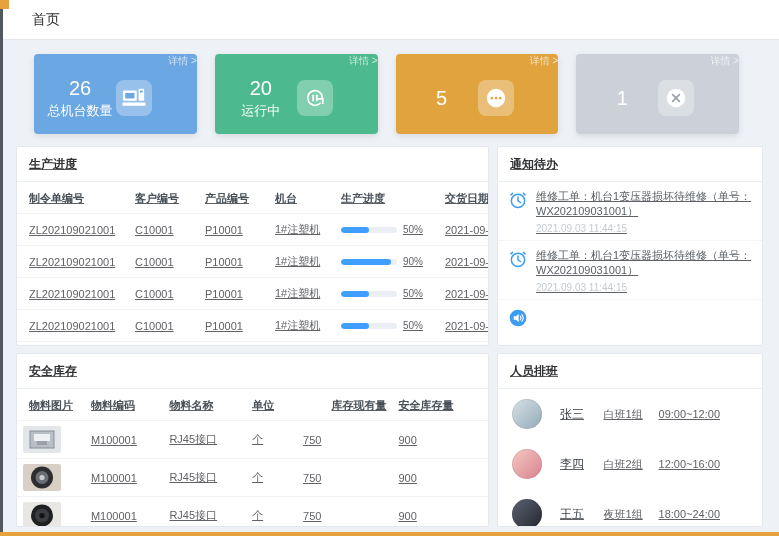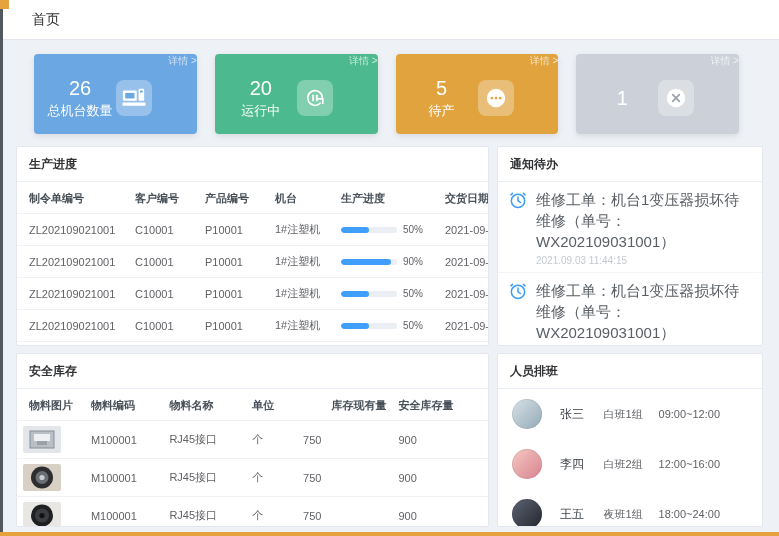--- a/index.html
+++ b/index.html
@@ -20,21 +20,21 @@
   .cards { display:flex; gap:18px; padding:14px 40px 12px 34px; }
   .stat-card { flex:1; height:80px; border-radius:4px; color:#fff; display:flex; flex-direction:row; box-shadow:0 2px 6px rgba(0,0,0,.10); cursor:pointer; }
   .card-main { flex:1; display:flex; align-items:center; padding:8px 16px 0 10px; }
   .card-nums { flex:1; text-align:center; }
   .card-value { font-size:20px; line-height:1.1; }
   .card-label { font-size:13px; margin-top:3px; }
   .card-icon { width:36px; height:36px; border-radius:8px; background:rgba(255,255,255,.3); display:flex; align-items:center; justify-content:center; flex-shrink:0; }
   .card-detail { text-align:center; font-size:10px; color:rgba(255,255,255,.7); padding-bottom:4px; }
 
   
-  .grid { display:grid; grid-template-columns:1fr 266px; grid-template-rows:200px 174px; gap:7px 8px; padding:0 16px; }
+  .grid { display:grid; grid-template-columns:1fr 266px; grid-template-rows:200px 174px; gap:7px 8px; padding:0 16px;text-decoration:underline; }
   .panel { background:#fff; border:1px solid #e4e7ed; border-radius:2px; overflow:hidden; }
   .panel-title { font-size:12px; font-weight:bold; color:#303133; padding:9px 12px 8px; border-bottom:1px solid #ebeef5; }
 
   table { width:100%; border-collapse:collapse; font-size:11px; color:#606266; table-layout:fixed; }
   th { font-weight:bold; color:#485058; text-align:left; padding:9px 6px 7px; white-space:nowrap; overflow:hidden; }
   td { padding:8px 6px; border-top:1px solid #f0f2f5; white-space:nowrap; overflow:hidden; }
   th:first-child, td:first-child { padding-left:12px; }
 
   
   .prod-table th:nth-child(1){width:112px;} .prod-table th:nth-child(2){width:70px;}
@@ -51,21 +51,21 @@
   .inv-table th:nth-child(3){width:78px;} .inv-table th:nth-child(4){width:48px;}
   .inv-table th:nth-child(5){width:90px;text-align:right;} .inv-table th:nth-child(6){width:90px;}
   .inv-table td { padding:5px 6px; }
   .mat-photo { width:38px; height:27px; display:inline-block; border-radius:2px; overflow:hidden; vertical-align:middle; }
   .mat-photo svg { display:block; }
 
   
   .notif-item { display:flex; gap:8px; padding:7px 10px 6px; border-bottom:1px solid #f2f4f7; cursor:pointer; }
   .notif-item:last-child { border-bottom:none; }
   .notif-icon { flex-shrink:0; width:20px; height:20px; margin-top:1px; }
-  .notif-text { font-size:15px; color:#5a6066; line-height:1.4; }
+  .notif-text { font-size:11px; color:#5a6066; line-height:1.4; }
   .notif-time { font-size:10px; color:#c4c9d1; margin-top:3px; }
 
   
   .sched-row { display:flex; align-items:center; padding:10px 14px; gap:4px; }
   .avatar { width:30px; height:30px; border-radius:50%; flex-shrink:0; box-shadow:inset 0 0 0 1px rgba(0,0,0,.08); }
   .s-name { width:56px; margin-left:14px; font-size:12px; color:#3c4148; }
   .s-shift { width:72px; font-size:11px; color:#606266; }
   .s-time { flex:1; text-align:right; font-size:11px; color:#606266; padding-right:28px; }
 </style>
 </head>
@@ -115,21 +115,20 @@
         </svg>
       </div>
     </div>
     <div class="card-detail">详情 &gt;</div>
   </div>
 
   <div class="stat-card" style="background: rgb(224, 163, 62);">
     <div class="card-main">
       <div class="card-nums">
         <div class="card-value">5</div>
-        <div class="card-label">待产</div>
       </div>
       <div class="card-icon">
         <svg viewBox="0 0 24 24" width="22" height="22">
           <circle cx="12" cy="12" r="10" fill="#fff"></circle>
           <circle cx="7.5" cy="12" r="1.5" fill="#e0a33e"></circle>
           <circle cx="12" cy="12" r="1.5" fill="#e0a33e"></circle>
           <circle cx="16.5" cy="12" r="1.5" fill="#e0a33e"></circle>
         </svg>
       </div>
     </div>

